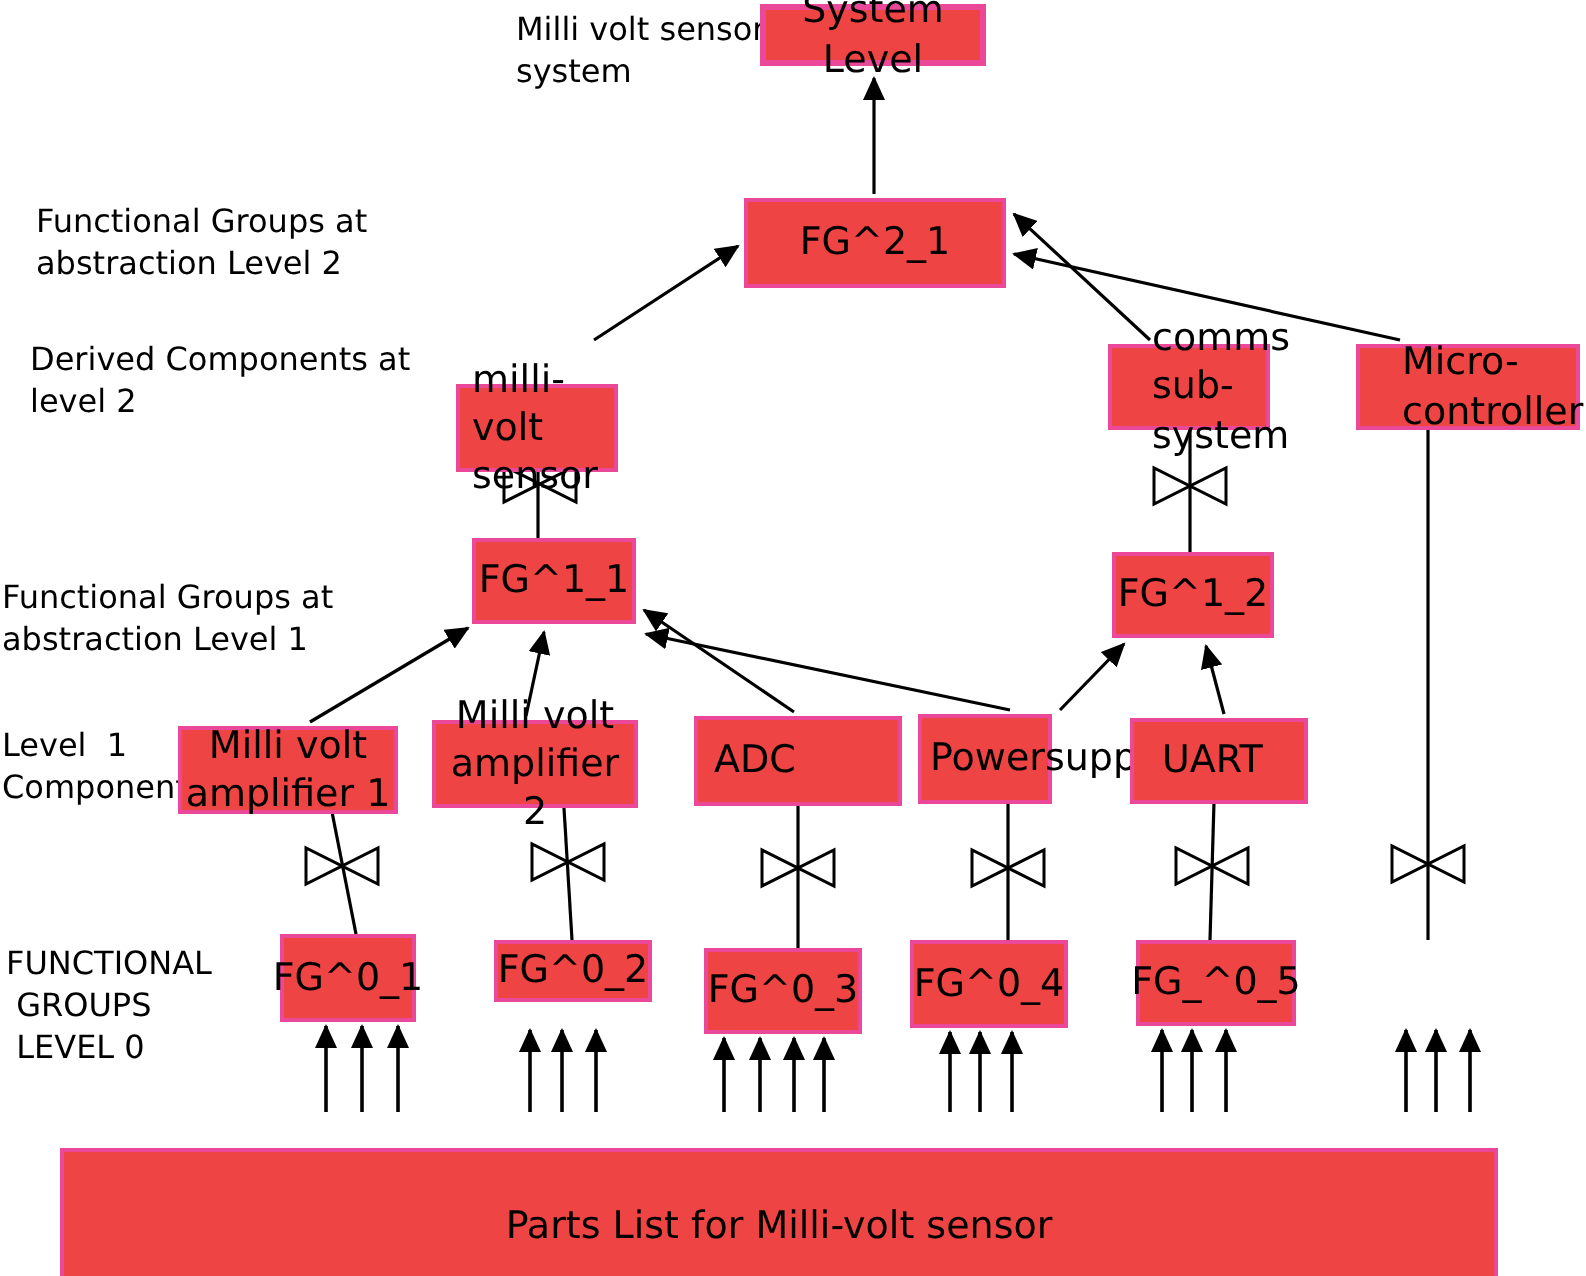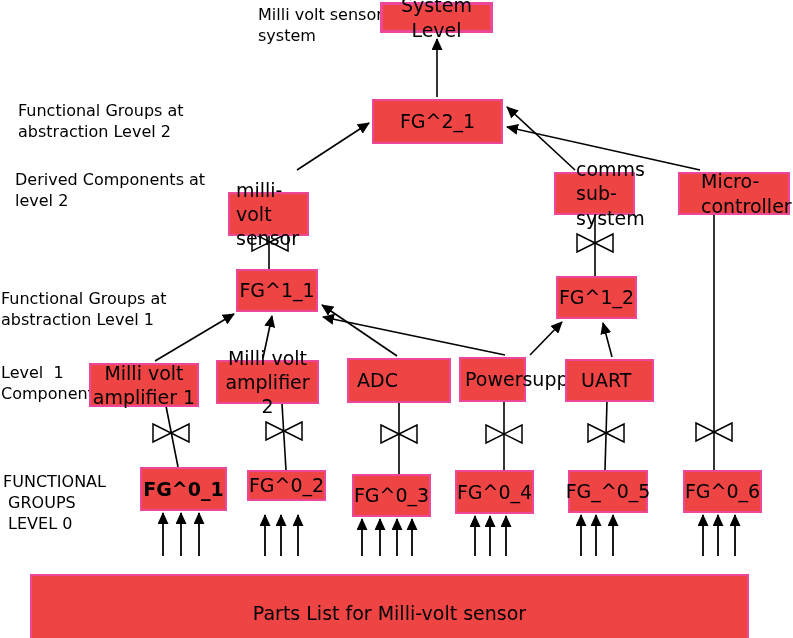--- a/index.html
+++ b/index.html
@@ -124,27 +124,26 @@
 
   <div class="box" style="left:216px;top:360px;width:103px;height:44px;">Milli volt
 amplifier 2</div>
 
   <div class="box align-left" style="left:347px;top:358px;width:104px;height:45px;padding-left:8px;">ADC</div>
 
   <div class="box align-left" style="left:459px;top:357px;width:67px;height:45px;padding-left:4px;">Powersupply</div>
 
   <div class="box align-left" style="left:565px;top:359px;width:89px;height:43px;padding-left:14px;">UART</div>
 
-  <div class="box" style="left:140px;top:467px;width:87px;height:44px;font-weight:bold;">FG^0_1</div>
+  <div class="box" style="left:140px;top:467px;width:68px;height:44px;">FG^0_1</div>
 
   <div class="box" style="left:247px;top:470px;width:79px;height:31px;">FG^0_2</div>
 
   <div class="box" style="left:352px;top:474px;width:79px;height:43px;">FG^0_3</div>
 
   <div class="box" style="left:455px;top:470px;width:79px;height:44px;">FG^0_4</div>
 
   <div class="box" style="left:568px;top:470px;width:80px;height:43px;">FG_^0_5</div>
 
-  <div class="box" style="left:683px;top:470px;width:79px;height:43px;">FG^0_6</div>
 
   <div class="box" style="left:30px;top:557px;width:719px;height:78px;margin-top:17px;">Parts List for Milli-volt sensor</div>
 
 </div>
 
 </body></html>

